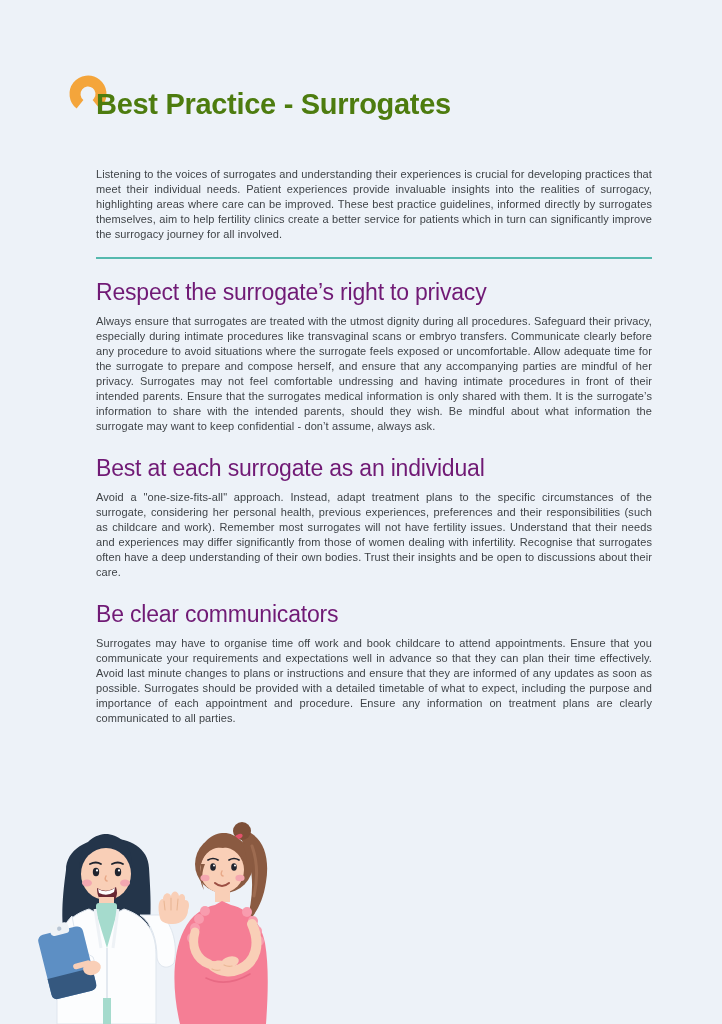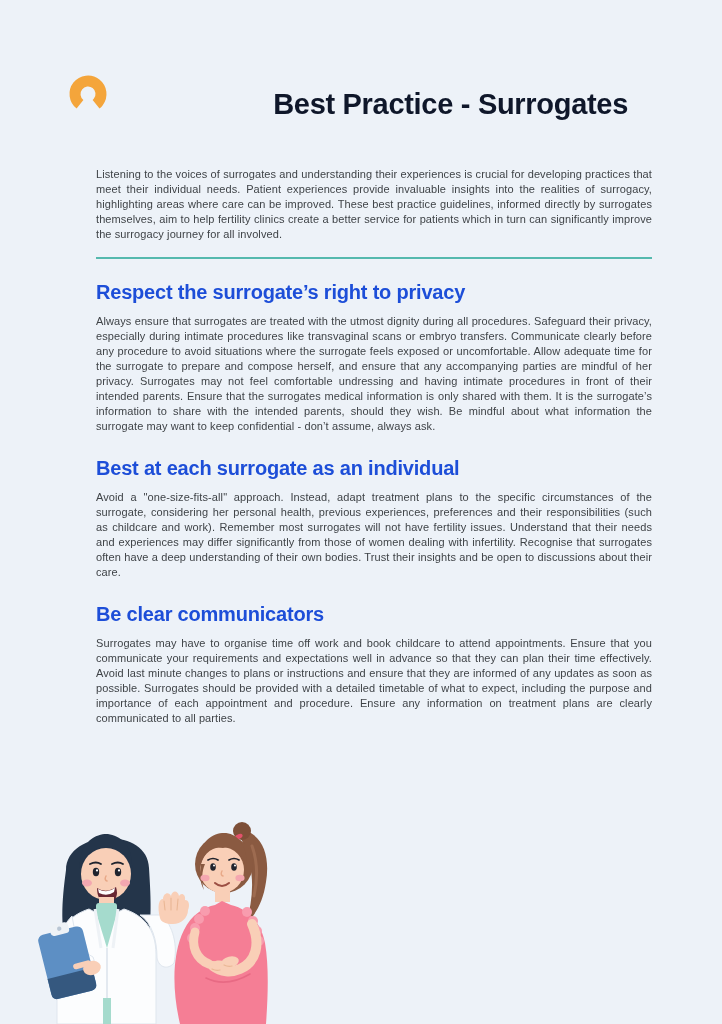--- a/index.html
+++ b/index.html
@@ -7,35 +7,35 @@
   .page{
     position:relative;width:722px;height:1024px;background:#edf2f8;
     overflow:hidden;margin:0 auto;
   }
   
   .header{position:absolute;top:74px;left:68px;width:560px;height:52px;}
   .arc-icon{position:absolute;top:0;left:0;width:40px;height:40px;}
   .page-title{
     position:relative;margin:13px 0 0 28px;z-index:2;
     font-size:29px;line-height:34px;font-weight:800;
-    color:#0f172a;letter-spacing:-0.3px;text-align:right;
+    color:#4d7c0f;letter-spacing:-0.3px;
   }
   
   .content{position:absolute;left:96px;top:167px;width:556px;}
   .body-text{
     margin:0;font-size:11px;line-height:15px;color:#3f4347;
     text-align:justify;letter-spacing:0.1px;
   }
   .divider{
     border:none;border-top:2px solid #55b9ae;height:0;
     margin:15px 0 0 0;
   }
   .section-heading{
-    margin:21px 0 10px 0;font-size:20px;line-height:24px;font-weight:700;
-    color:#1d4ed8;letter-spacing:-0.2px;
+    margin:21px 0 10px 0;font-size:23px;line-height:24px;font-weight:400;
+    color:#701a75;letter-spacing:-0.2px;
   }
   .section{margin-top:22px;}
   .section:first-of-type{margin-top:0;}
   
   .illustration{position:absolute;left:0;top:812px;width:302px;height:212px;}
 </style>
 </head>
 <body>
 
 <div class="page">

